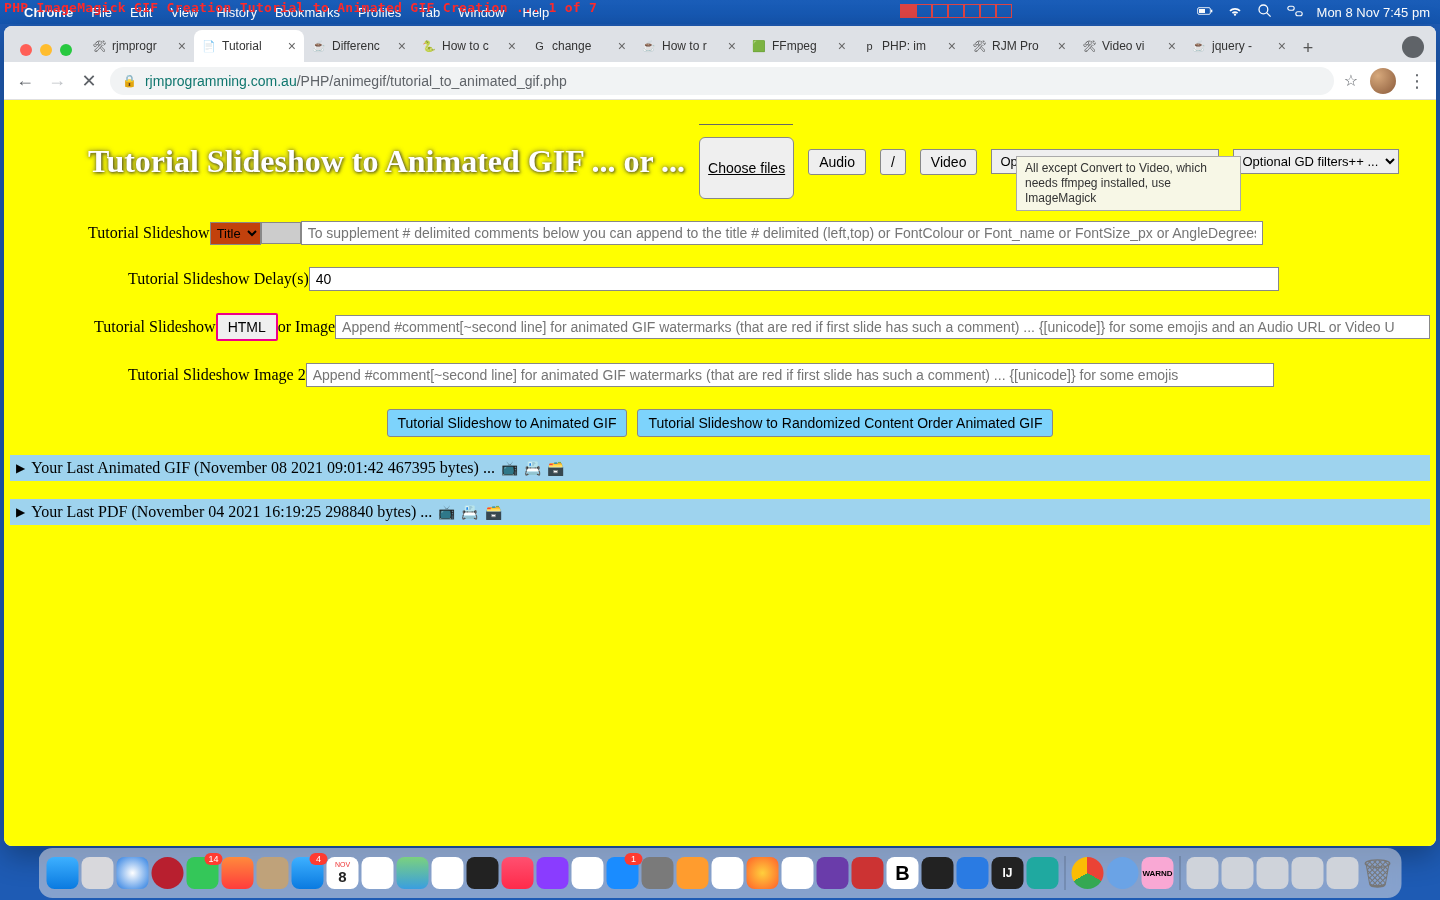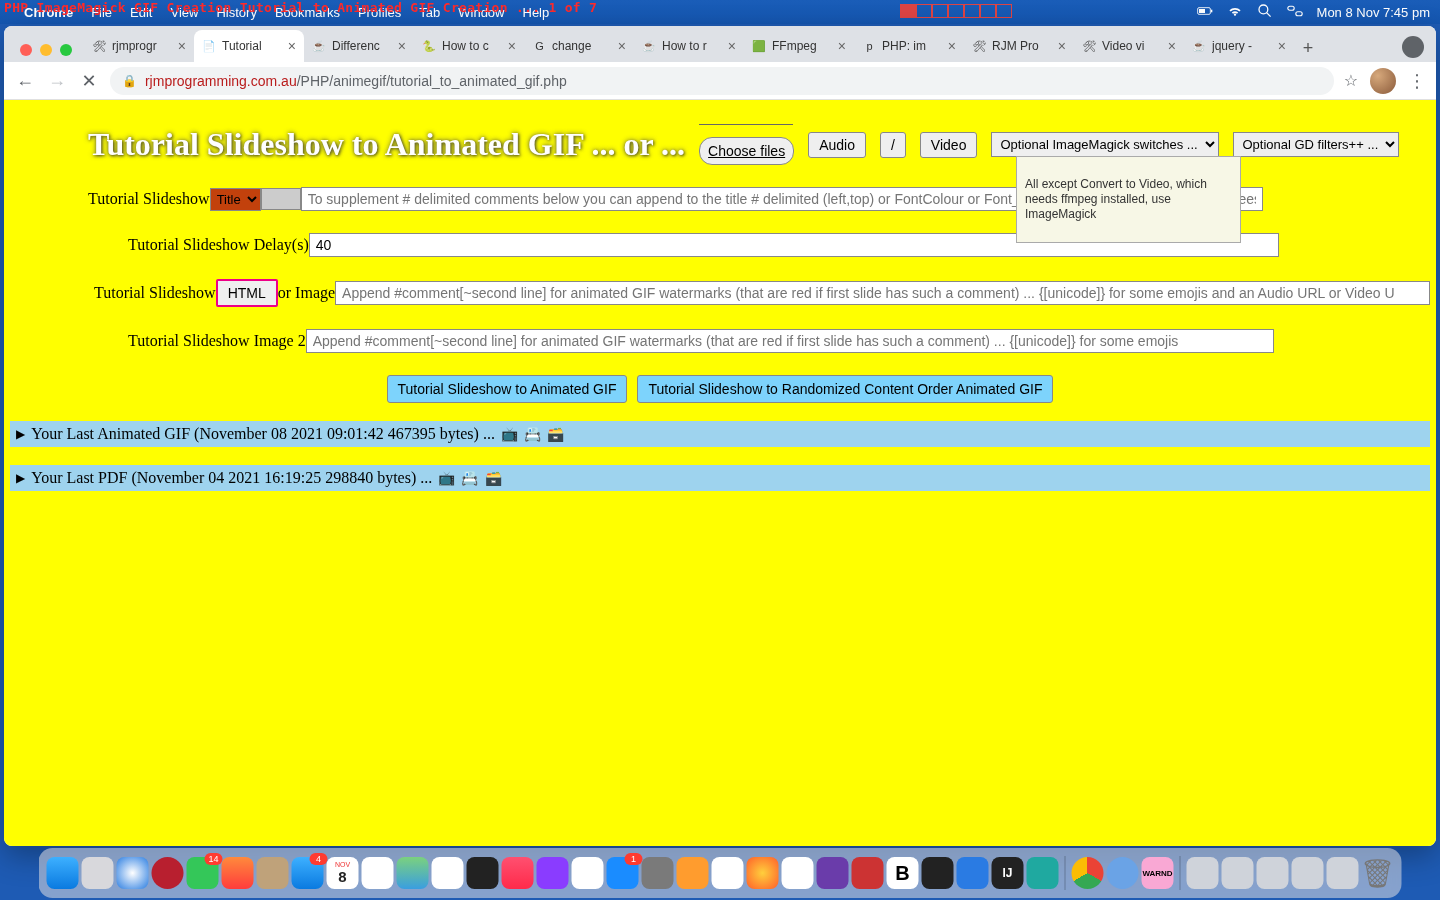--- a/index.html
+++ b/index.html
@@ -29,38 +29,38 @@
 .tab .tab-title { overflow: hidden; white-space: nowrap; text-overflow: ellipsis; flex: 1; }
 .tab .tab-close { font-size: 14px; color: #666; flex-shrink: 0; cursor: pointer; }
 .new-tab { width: 28px; height: 28px; display: flex; align-items: center; justify-content: center; font-size: 18px; color: #555; cursor: pointer; }
 .tab-strip .incog { margin-left: auto; margin-right: 12px; margin-bottom: 4px; width: 22px; height: 22px; border-radius: 50%; background: #5f6368; }
 
 .omnibox-row { height: 38px; background: #fff; display: flex; align-items: center; padding: 0 10px; gap: 10px; border-bottom: 1px solid #e0e0e0; }
 .nav-btn { width: 22px; height: 22px; display: flex; align-items: center; justify-content: center; color: #5f6368; font-size: 18px; cursor: pointer; }
 .nav-btn.disabled { color: #bfc2c6; }
 .omnibox { flex: 1; height: 28px; background: #f1f3f4; border-radius: 14px; display: flex; align-items: center; padding: 0 12px; gap: 8px; font-size: 14px; color: #202124; }
 .lock { font-size: 12px; color: #5f6368; }
-.omni-url .domain { color: #b91c1c; }
+.omni-url .domain { color: #0f766e; }
 .omni-url .path { color: #5f6368; }
 .omni-right { display: flex; gap: 12px; align-items: center; }
 .star { color: #5f6368; font-size: 16px; }
 .avatar { width: 26px; height: 26px; border-radius: 50%; background: radial-gradient(circle at 30% 30%, #d7a97c, #8a5a3a); }
 .kebab { font-size: 18px; color: #5f6368; cursor: pointer; }
 
 
 .page { flex: 1; background: #ffff00; overflow: auto; position: relative; padding: 24px 6px 6px 6px; }
 
 .heading-row { display: flex; align-items: center; gap: 14px; padding-left: 78px; flex-wrap: nowrap; position:relative; }
 .heading { font-family: Georgia, serif; font-size: 32px; font-weight: bold; color: #fff; text-shadow: 0 0 5px rgba(80,80,80,.9), 1px 1px 3px rgba(0,0,0,.6); white-space: nowrap; }
 .file-wrap { display: flex; flex-direction: column; align-items: flex-start; }
 .file-wrap .line { width: 94px; height: 1px; background: #666; margin-bottom: 12px; }
-.choose-files { background: #efefef; border: 1px solid #888; border-radius: 13px; font-size: 14px; padding: 5px 8px; cursor: pointer; text-decoration: underline; }
+.choose-files { background: #efefef; border: 1px solid #888; border-radius: 6px; font-size: 14px; padding: 22px 8px; cursor: pointer; text-decoration: underline; }
 .btn-audio, .btn-video, .btn-slash { background: #efefef; border: 1px solid #888; border-radius: 3px; font-size: 14px; padding: 4px 10px; cursor: pointer; }
 .select-im, .select-gd { font-size: 13px; padding: 3px 4px; border: 1px solid #888; background: #efefef; cursor: pointer; }
-.tooltip { position: absolute; top: 56px; left: 1012px; background: #f7f7e6; border: 1px solid #aaa; font-size: 12px; color: #333; padding: 20px 8px; max-width: 225px; line-height: 1.25; z-index: 5; }
+.tooltip { position: absolute; top: 56px; left: 1012px; background: #f7f7e6; border: 1px solid #aaa; font-size: 12px; color: #333; padding: 4px 8px; max-width: 225px; line-height: 1.25; z-index: 5; }
 
 .form-row { display: flex; align-items: center; margin-top: 22px; padding-left: 78px; font-family: Georgia, serif; font-size: 16px; }
 .form-row.indent1 { padding-left: 118px; }
 .form-row.indent2 { padding-left: 84px; }
 .form-row.indent3 { padding-left: 118px; }
 .form-label { white-space: nowrap; }
 select.title-select { font-size: 13px; padding: 2px; background:#c2410c; border:1px solid #888; }
 .greybox { width: 40px; height: 22px; background: #ccc; border: 1px solid #888; display: inline-block; cursor: pointer; }
 input.wide { flex: 1; font-family: Arial, sans-serif; font-size: 14px; padding: 3px 6px; border: 1px solid #888; color: #888; background: #fff; }
 input.num { width: 970px; font-family: Arial, sans-serif; font-size: 14px; padding: 3px 6px; border: 1px solid #888; background: #fff; }

